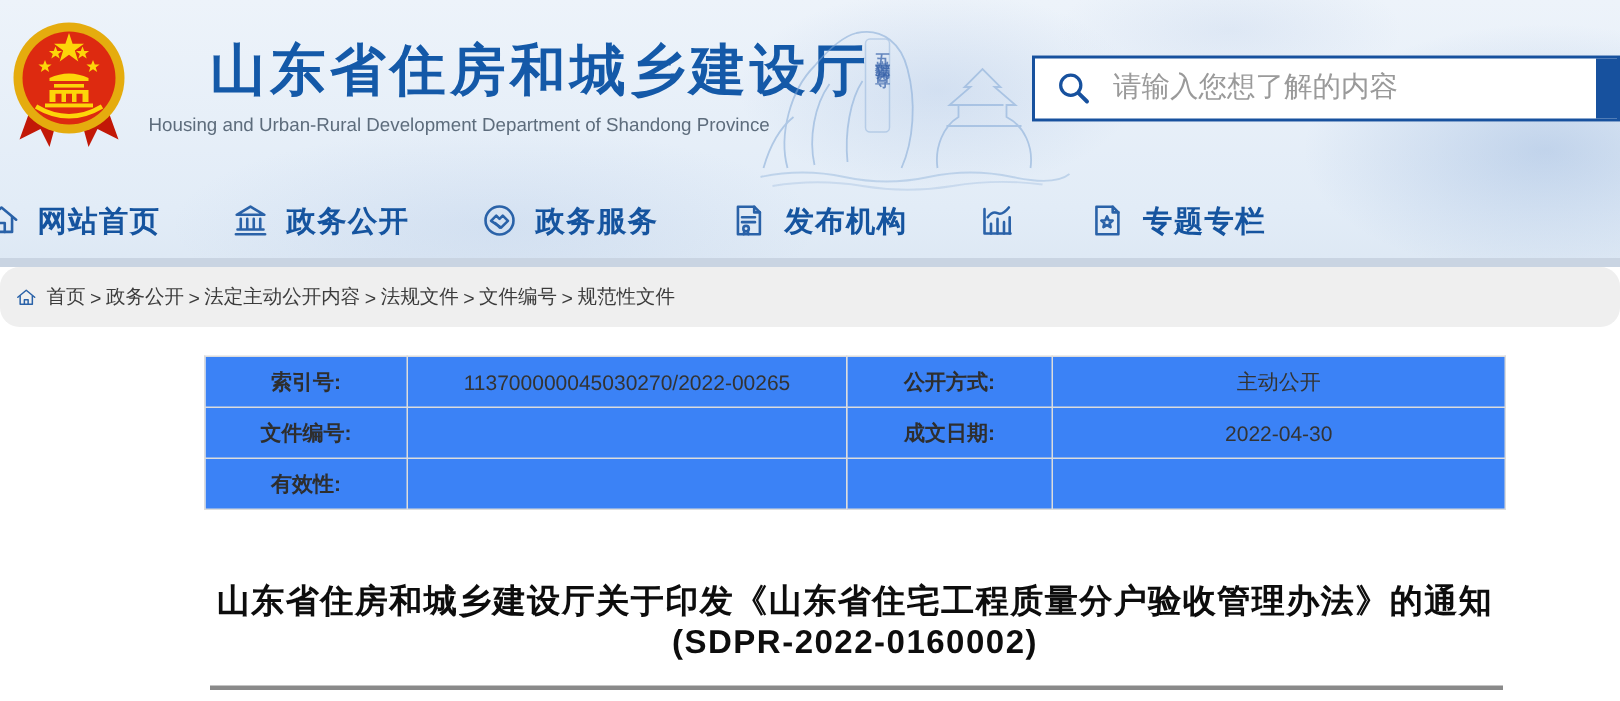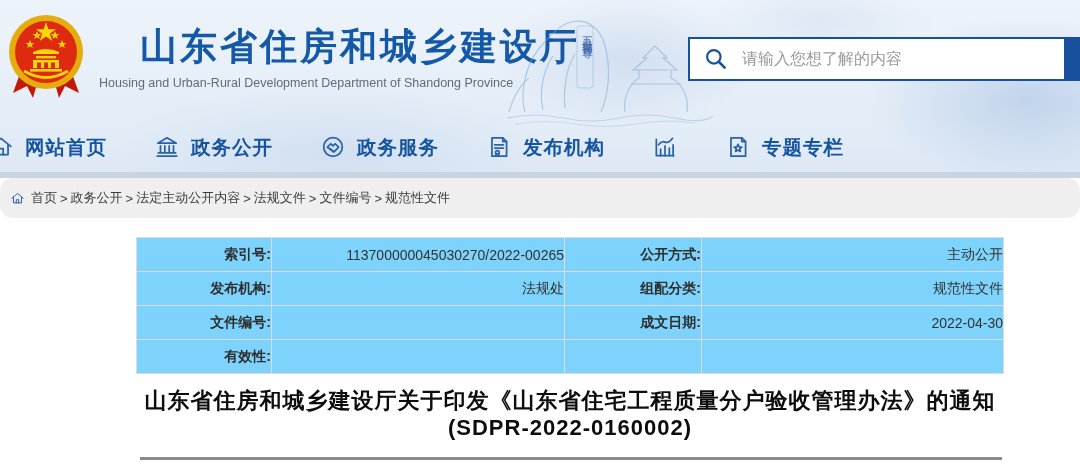--- a/index.html
+++ b/index.html
@@ -32,21 +32,21 @@
   }
 
   
   .searchbox {
     position:absolute; left:688px; top:37px; width:392px; height:44px;
     background:#fff; border:2px solid #17519e; display:flex; align-items:center;
   }
   .search-icon-wrap { width:52px; display:flex; justify-content:center; align-items:center; }
   .search-input {
     flex:1; border:none; outline:none; background:transparent;
-    font-size:16px; color:#333; font-family:"Liberation Sans", sans-serif;
+    font-size:19px; color:#333; font-family:"Liberation Sans", sans-serif;
   }
   .search-input::placeholder { color:#9a9a9a; }
   .search-btn { width:14px; align-self:stretch; background:#17519e; border:none; cursor:pointer; }
 
   
   .nav {
     position:absolute; left:-12px; top:124px; width:1200px; height:46px;
     display:flex; align-items:center; gap:47px;
   }
   .nav-item { display:flex; align-items:center; gap:11px; cursor:pointer; flex:0 0 auto; }
@@ -61,21 +61,21 @@
   }
   .crumb-home { width:15px; height:15px; margin-right:6px; }
   .crumb { cursor:pointer; }
   .crumb-sep { margin:0 3px; color:#3c3c3c; }
 
   
   .meta-table {
     position:absolute; left:136px; top:237px; width:867px; border-collapse:collapse;
     table-layout:fixed; font-size:14px; color:#333;
   }
-  .meta-table td { border:1px solid #dcdcdc; height:34px; text-align:right; background:#7dd3fc; }
+  .meta-table td { border:1px solid #dcdcdc; height:34px; text-align:center; background:#3b82f6; }
   .meta-table td.lbl { font-weight:bold; color:#2e2e2e; }
 
   
   .doc-title {
     position:absolute; left:120px; top:387px; width:900px; text-align:center;
     font-size:22px; line-height:27px; font-weight:700; color:#0d0d0d; letter-spacing:1px;
   }
   .doc-rule { position:absolute; left:140px; top:457px; width:862px; height:3px; background:#8a8a8a; }
 
   svg .st { stroke:#2a62a8; fill:none; stroke-width:1.6; stroke-linecap:round; stroke-linejoin:round; }
@@ -232,26 +232,20 @@
         <col style="width:302px">
       </colgroup>
     <tbody>
       <tr>
         <td class="lbl">索引号:</td>
         <td>113700000045030270/2022-00265</td>
         <td class="lbl">公开方式:</td>
         <td>主动公开</td>
       </tr>
       <tr>
-        <td class="lbl">发布机构:</td>
-        <td>法规处</td>
-        <td class="lbl">组配分类:</td>
-        <td>规范性文件</td>
-      </tr>
-      <tr>
         <td class="lbl">文件编号:</td>
         <td></td>
         <td class="lbl">成文日期:</td>
         <td>2022-04-30</td>
       </tr>
       <tr>
         <td class="lbl">有效性:</td>
         <td></td>
         <td class="lbl"></td>
         <td></td>

